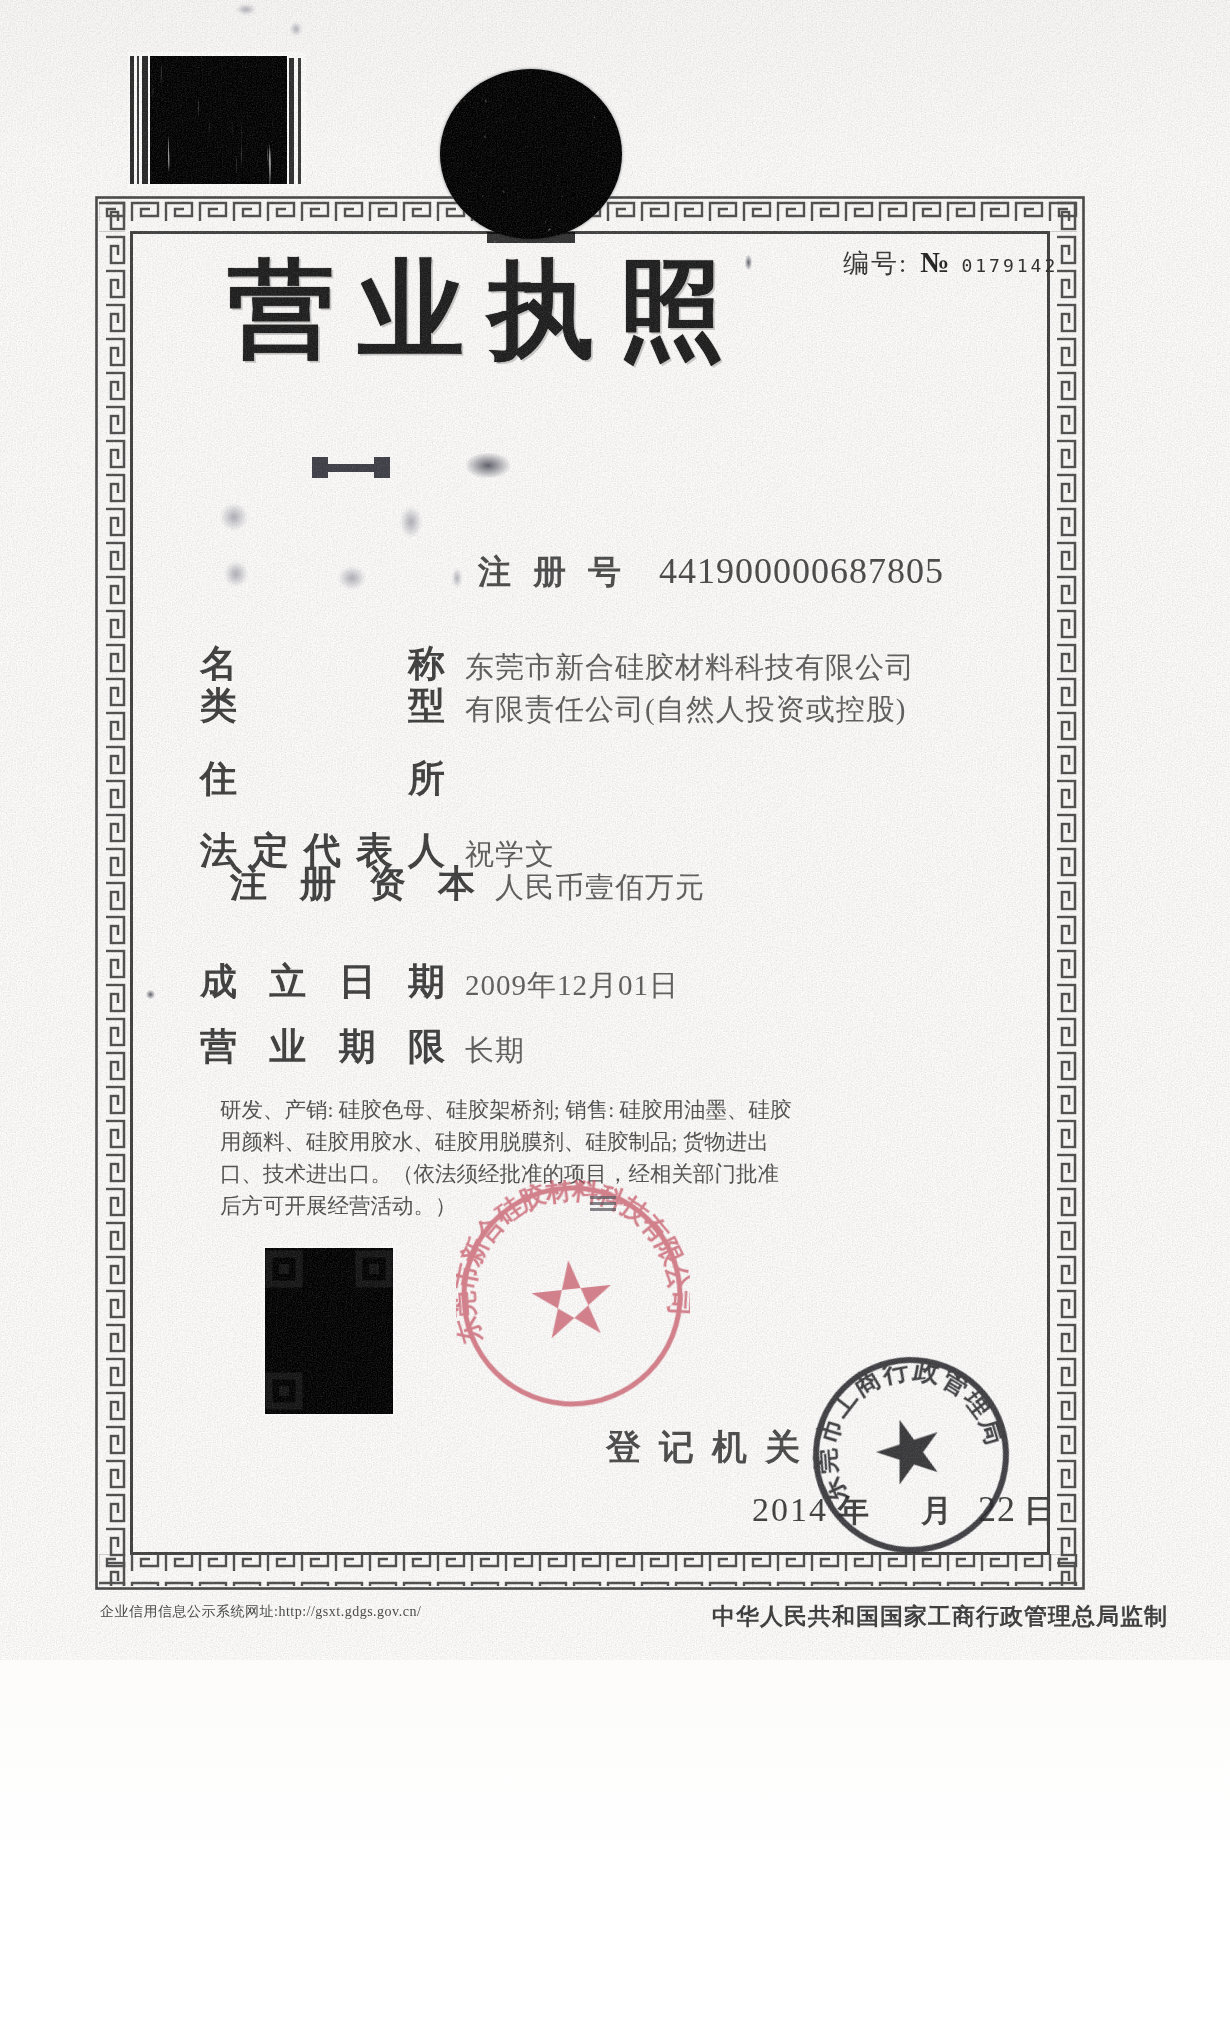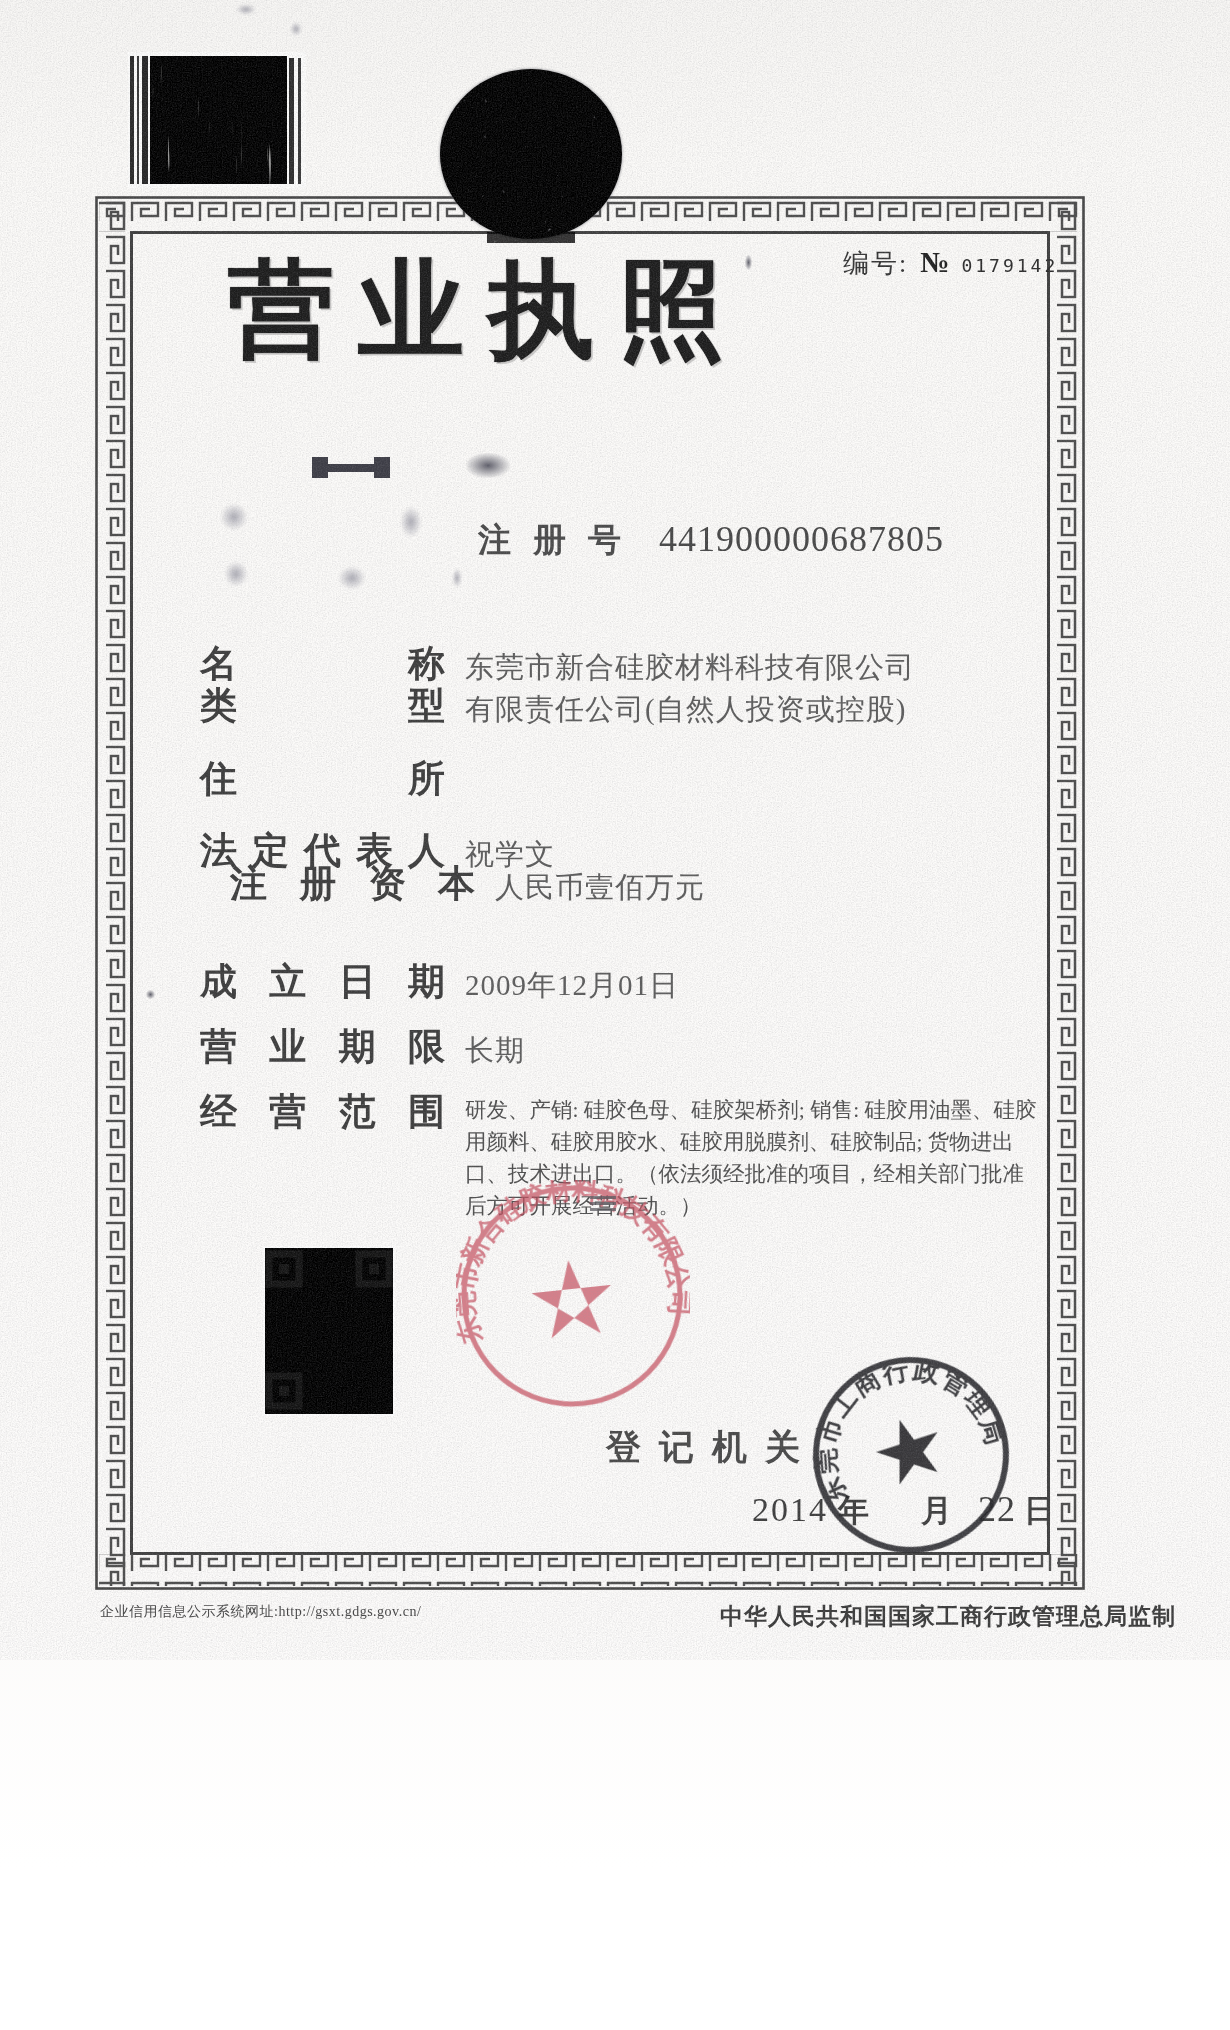--- a/index.html
+++ b/index.html
@@ -15,21 +15,21 @@
   .serial-symbol{font-size:29px;font-weight:bold;color:#1f1f1f;}
   .serial-number{font-size:18px;font-family:"DejaVu Sans Mono",monospace;color:#2c2c2c;letter-spacing:3px;}
   
   .license-title{
     left:228px;top:252px;width:560px;font-size:106px;line-height:118px;font-weight:bold;
     letter-spacing:24px;color:#212121;white-space:nowrap;
     text-shadow:0 0 1px #1a1a1a,2px 2px 0 rgba(50,50,50,.22);
     filter:contrast(1.05);
   }
   
-  .reg-row{left:478px;top:518px;display:flex;align-items:baseline;}
+  .reg-row{left:478px;top:550px;display:flex;align-items:baseline;}
   .reg-label{font-size:33px;color:#4a4a4a;letter-spacing:22px;font-weight:600;}
   .reg-number{font-size:36px;color:#474747;margin-left:16px;letter-spacing:1px;}
   
   .field-row{left:200px;width:880px;display:flex;align-items:flex-start;}
   .field-label{
     width:245px;flex:0 0 245px;font-size:37px;font-weight:700;color:#3d3d3d;
     text-align:justify;text-align-last:justify;line-height:44px;
   }
   .field-value{margin-left:20px;font-size:29px;color:#5c5c5c;padding-top:7px;letter-spacing:1px;line-height:36px;}
   .field-value.small{font-size:27px;}
@@ -37,21 +37,21 @@
   
   .registrar-row{left:606px;top:1424px;font-size:35px;font-weight:700;color:#494949;letter-spacing:18px;white-space:nowrap;}
   .date-row{left:752px;top:1488px;display:flex;align-items:baseline;white-space:nowrap;color:#3e3e3e;}
   .date-year{font-size:34px;letter-spacing:2px;}
   .date-unit{font-size:31px;font-weight:700;margin-left:10px;}
   .date-unit.month{margin-left:52px;}
   .date-day{font-size:36px;margin-left:26px;letter-spacing:1px;}
   .date-unit.day{margin-left:8px;}
   
   .footer-left{left:100px;top:1603px;font-size:14px;color:#454545;letter-spacing:0.5px;}
-  .footer-right{left:712px;top:1601px;font-size:23px;color:#3b3b3b;font-weight:600;letter-spacing:1px;margin-left:8px;}
+  .footer-right{left:712px;top:1601px;font-size:23px;color:#3b3b3b;font-weight:600;letter-spacing:1px;}
   
   .artifact{background:radial-gradient(rgba(95,95,115,.5),rgba(120,120,140,0) 70%);filter:blur(1px);border-radius:4px;}
   .artifact.dark{background:radial-gradient(rgba(55,55,70,.8),rgba(80,80,100,0) 75%);filter:blur(.5px);}
   .hbeam{
     background-image:
       linear-gradient(#3d3d46,#3d3d46),
       linear-gradient(#3d3d46,#3d3d46),
       linear-gradient(#3d3d46,#3d3d46);
     background-size:16px 100%,16px 100%,100% 8px;
     background-position:0 0,100% 0,0 55%;
@@ -159,21 +159,20 @@
   </div>
   <div class="abs field-row" style="top:960px;">
     <div class="field-label">成立日期</div>
     <div class="field-value">2009年12月01日</div>
   </div>
   <div class="abs field-row" style="top:1025px;">
     <div class="field-label">营业期限</div>
     <div class="field-value">长期</div>
   </div>
   <div class="abs field-row" style="top:1090px;">
-    <div class="field-label">经营范围</div>
     <div class="field-value scope">研发、产销: 硅胶色母、硅胶架桥剂; 销售: 硅胶用油墨、硅胶用颜料、硅胶用胶水、硅胶用脱膜剂、硅胶制品; 货物进出口、技术进出口。（依法须经批准的项目，经相关部门批准后方可开展经营活动。）</div>
   </div>
 
   <svg class="abs" style="left:263px;top:1246px;" width="132" height="170">
     <rect x="0" y="0" width="132" height="170" fill="#fefefe"></rect>
     <rect x="2" y="2" width="128" height="166" fill="#181818" filter="url(#grainQR)"></rect>
     <g fill="none" stroke="#161616" stroke-width="7" opacity="0.9">
       <rect x="6" y="8" width="30" height="30"></rect>
       <rect x="96" y="8" width="30" height="30"></rect>
       <rect x="6" y="130" width="30" height="30"></rect>

